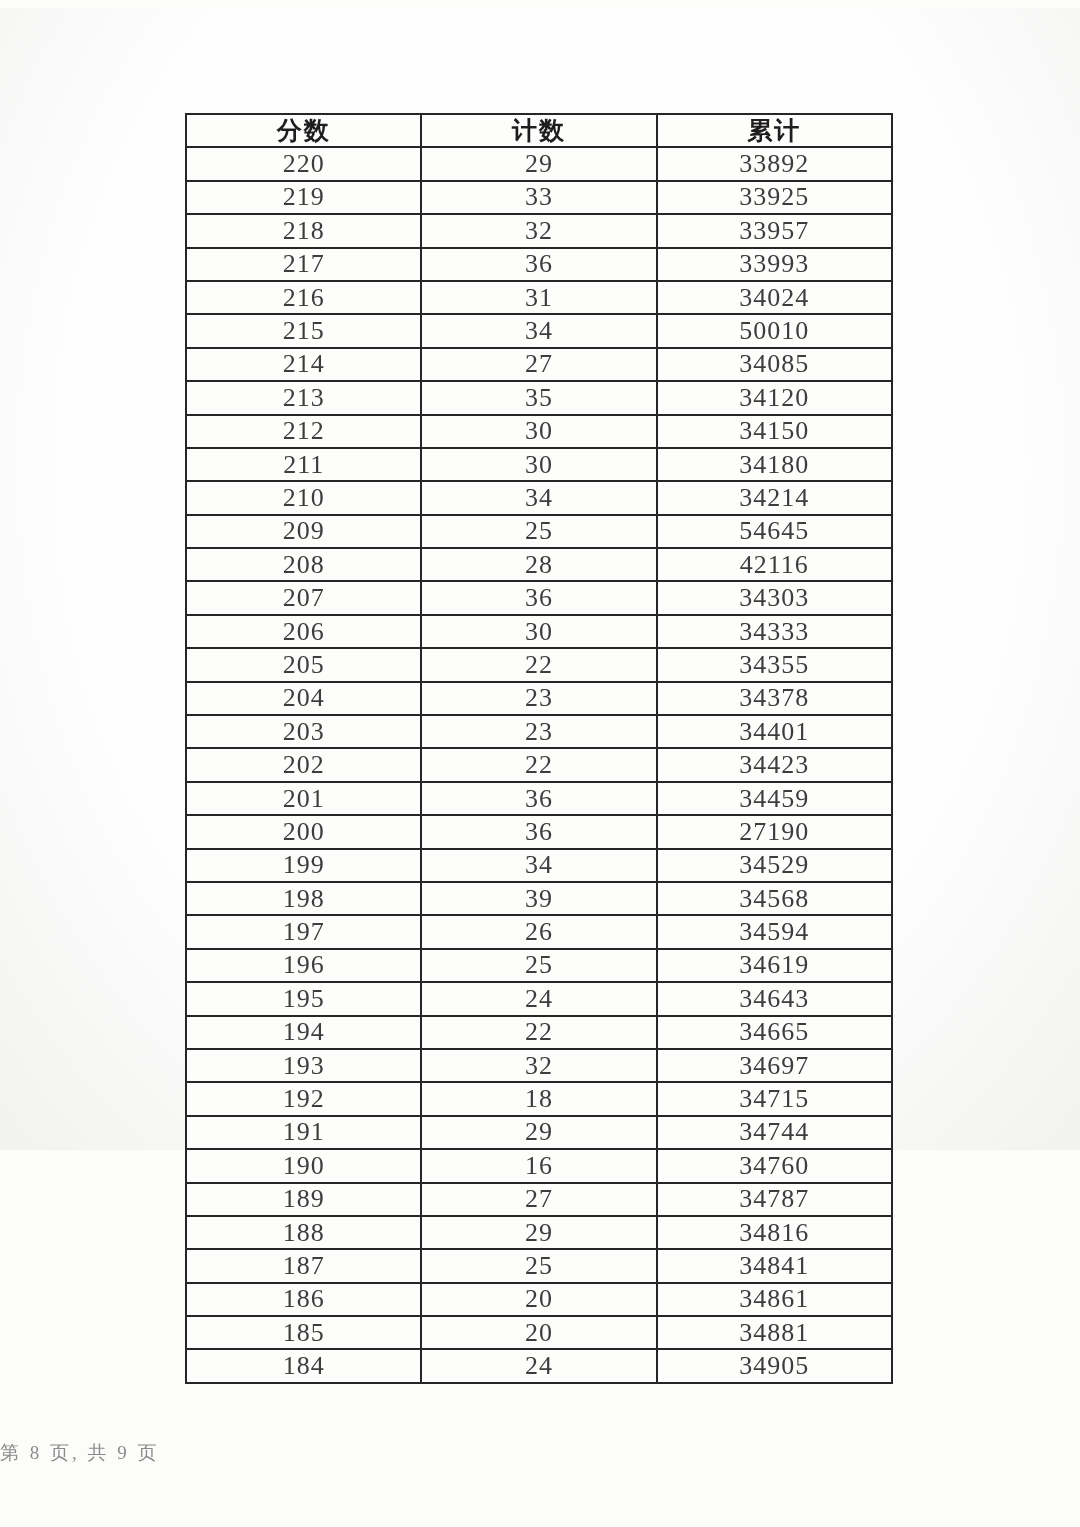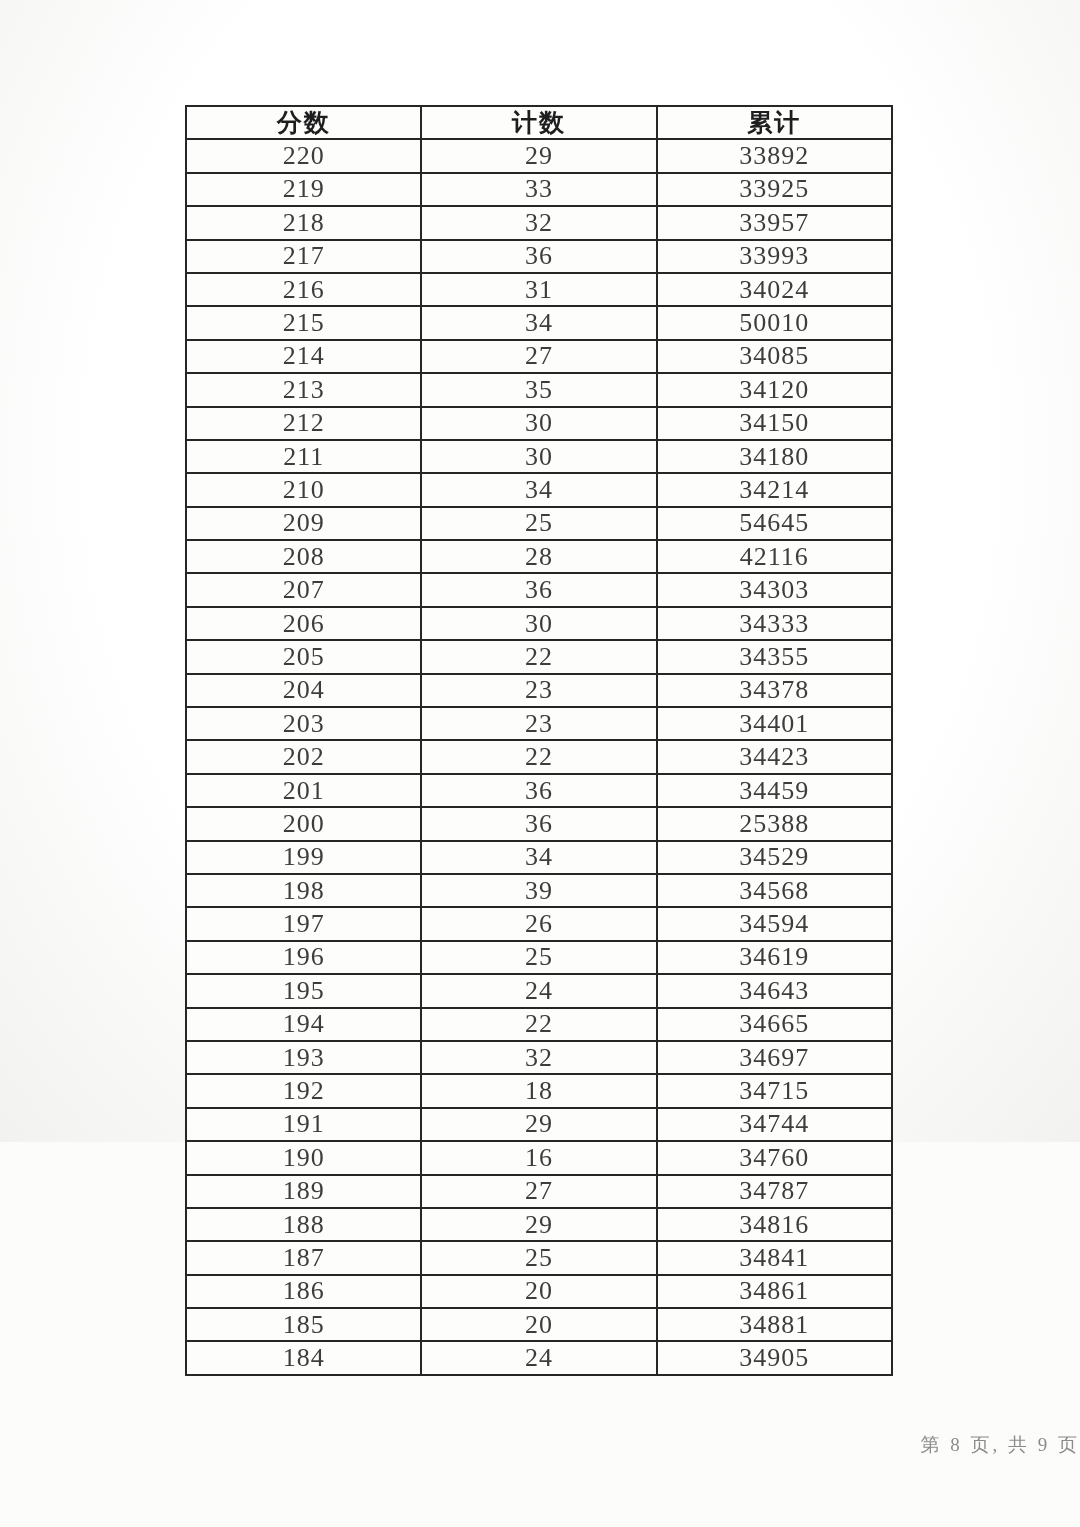--- a/index.html
+++ b/index.html
@@ -9,21 +9,21 @@
   body {
     width: 1080px;
     height: 1527px;
     position: relative;
     background: #fcfcfb;
     font-family: "Liberation Serif", serif;
     overflow: hidden;
   }
   .page {
     position: absolute;
-    left: 0; top: 0;
+    left: 0; top: 8px;
     width: 1080px;
     height: 1142px;
     background:
       radial-gradient(ellipse at 50% 40%, rgba(255,255,255,0.9) 60%, rgba(234,234,232,0.55) 100%),
       #fbfbfa;
   }
   table.score-table {
     position: absolute;
     left: 185px;
     top: 105px;
@@ -48,21 +48,21 @@
     font-weight: bold;
     color: #1e1e1e;
     font-size: 25px;
     letter-spacing: 2px;
   }
   .footer {
     position: absolute;
     left: 0;
     top: 1432px;
     width: 100%;
-    text-align: right;
+    text-align: left;
     font-size: 19px;
     color: #8b8b8b;
     letter-spacing: 3px;
     font-family: "Liberation Serif", serif;
   }
 </style>
 </head>
 <body>
 
 <div class="page">
@@ -172,21 +172,21 @@
           <td>34423</td>
         </tr>
         <tr>
           <td>201</td>
           <td>36</td>
           <td>34459</td>
         </tr>
         <tr>
           <td>200</td>
           <td>36</td>
-          <td>25388</td>
+          <td>27190</td>
         </tr>
         <tr>
           <td>199</td>
           <td>34</td>
           <td>34529</td>
         </tr>
         <tr>
           <td>198</td>
           <td>39</td>
           <td>34568</td>

